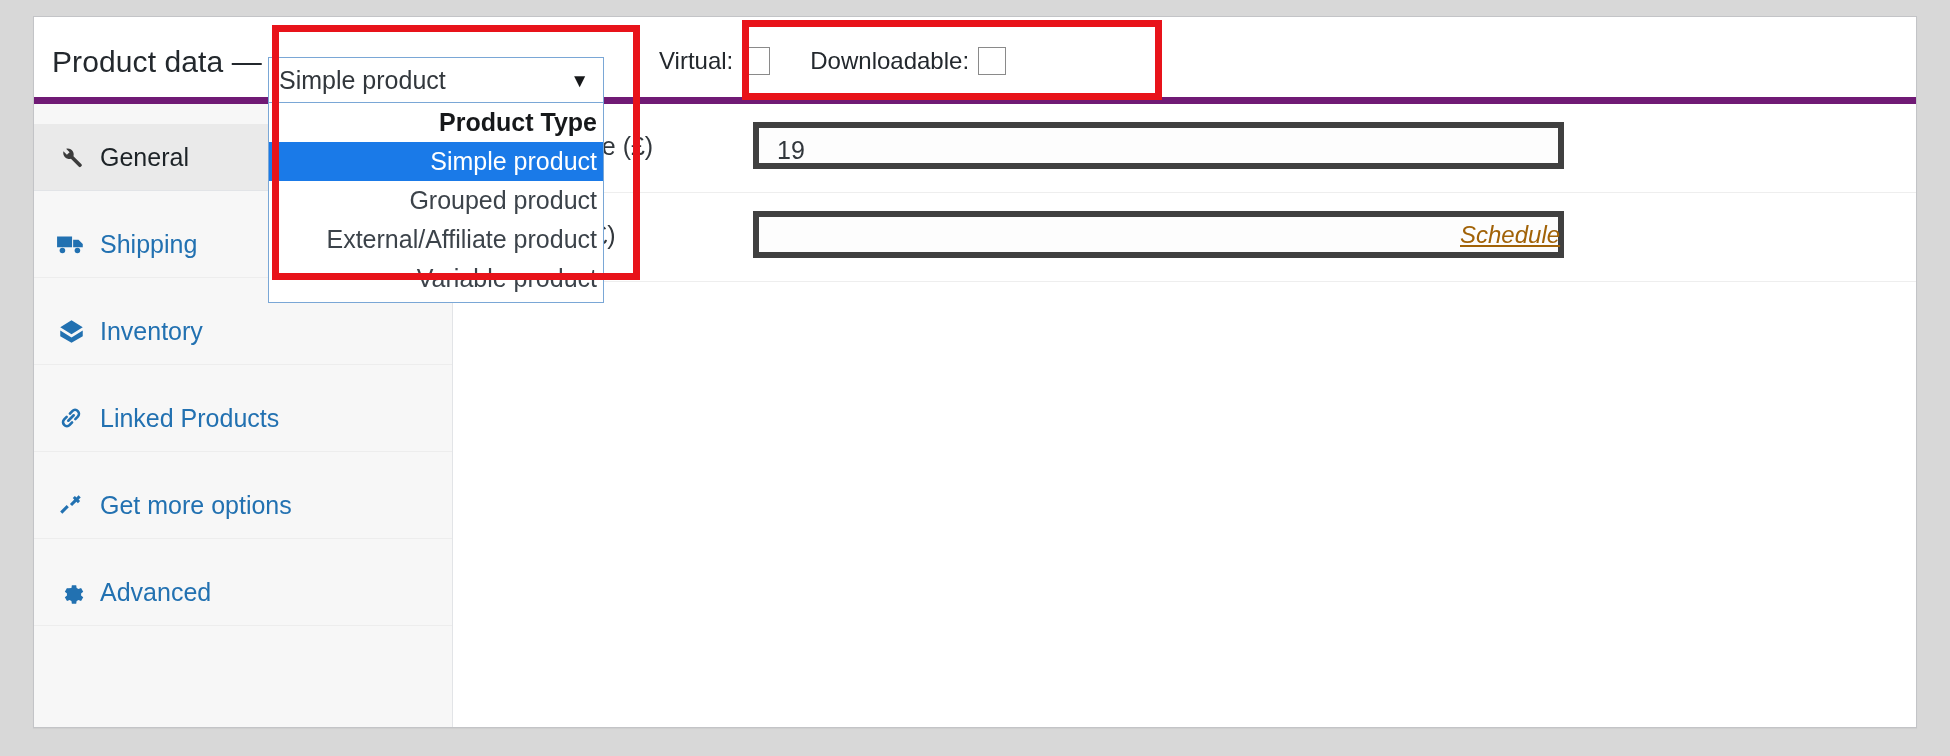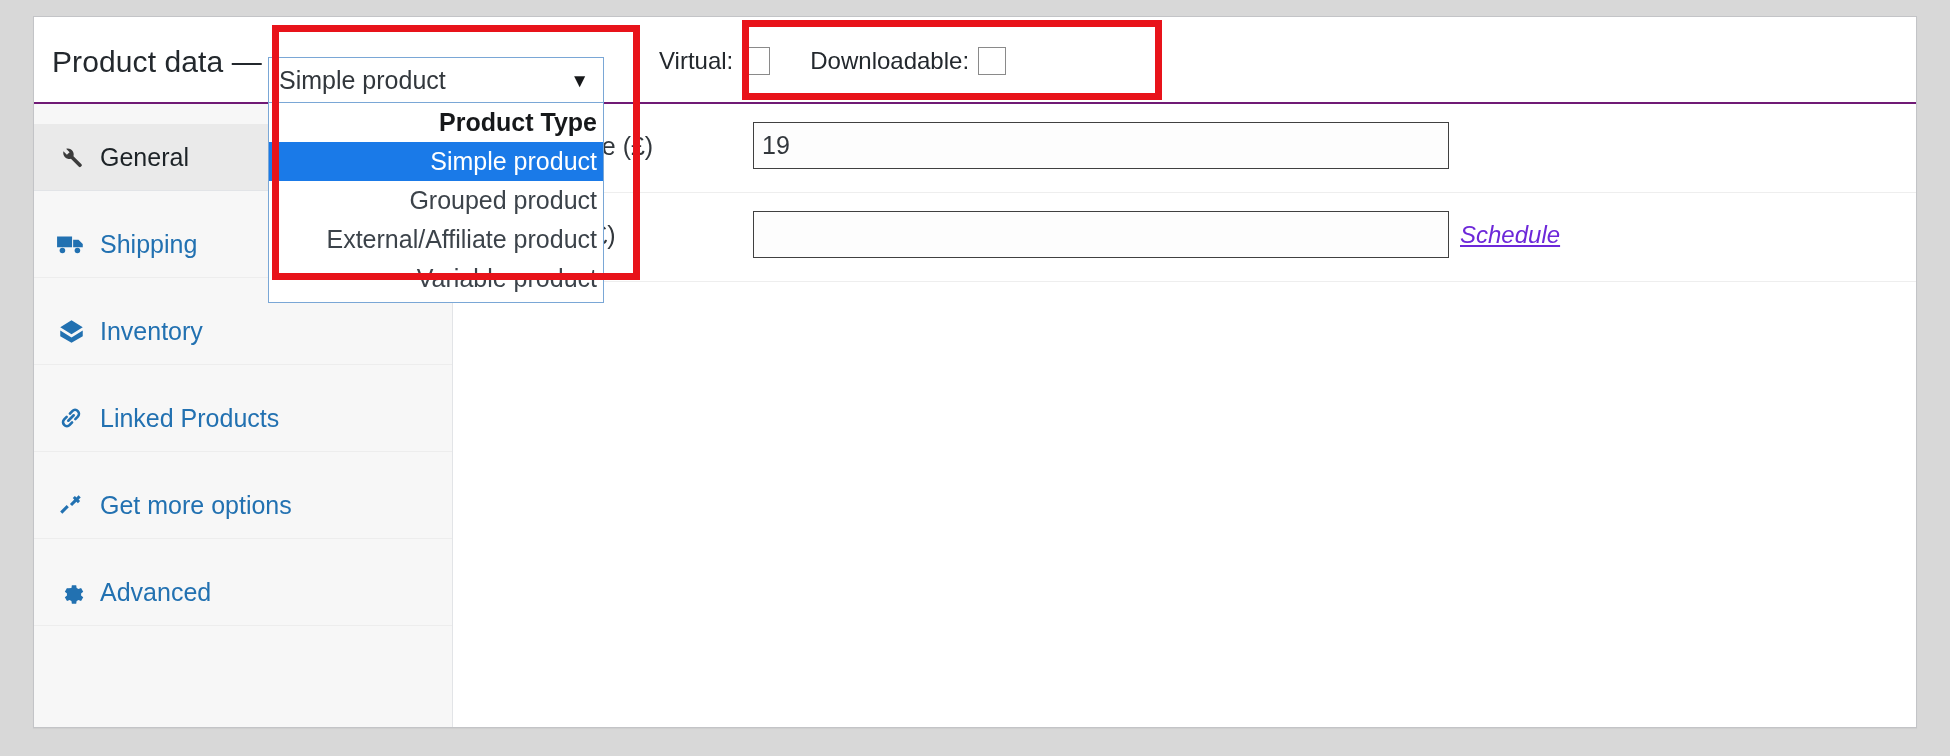--- a/index.html
+++ b/index.html
@@ -29,21 +29,21 @@
     box-sizing: border-box;
   }
 
   
   .panel-header {
     position: absolute;
     left: 0; top: 0;
     width: 100%;
     height: 87px;
     background: #ffffff;
-    border-bottom: 2px solid #701a75;
+    border-bottom: 7px solid #701a75;
     box-sizing: border-box;
   }
   .panel-title {
     position: absolute;
     left: 18px;
     top: 28px;
     font-size: 30px;
     color: #23282d;
     letter-spacing: .1px;
     white-space: nowrap;
@@ -172,39 +172,39 @@
     left: 14px;
     top: 28px;
     font-size: 25px;
     color: #32373c;
     white-space: nowrap;
   }
   .field-input {
     position: absolute;
     left: 300px;
     top: 18px;
-    width: 696px;
+    width: 811px;
     height: 47px;
     background: #fdfdfd;
-    border: 1px solid #404040;
+    border: 6px solid #404040;
     box-sizing: border-box;
     font-size: 25px;
     color: #32373c;
-    padding: 0 8px;
+    padding: 0 18px;
     line-height: 45px;
     white-space: nowrap;
     overflow: hidden;
   }
   .schedule-link {
     position: absolute;
     left: 1007px;
     top: 28px;
     font-size: 24px;
     font-style: italic;
-    color: #6d28d9;
+    color: #a16207;
     text-decoration: underline;
     white-space: nowrap;
   }
 
   
   .vd-strip {
     position: absolute;
     left: 625px;
     top: 30px;
     display: flex;

